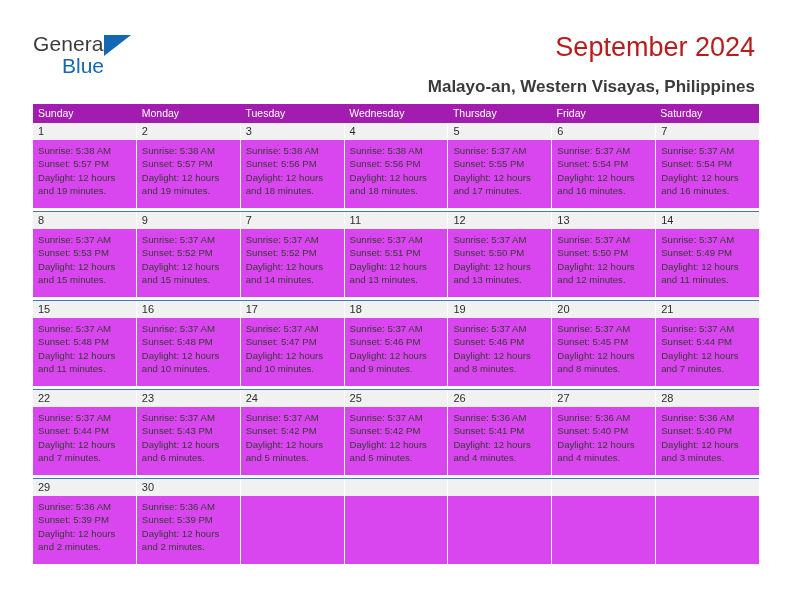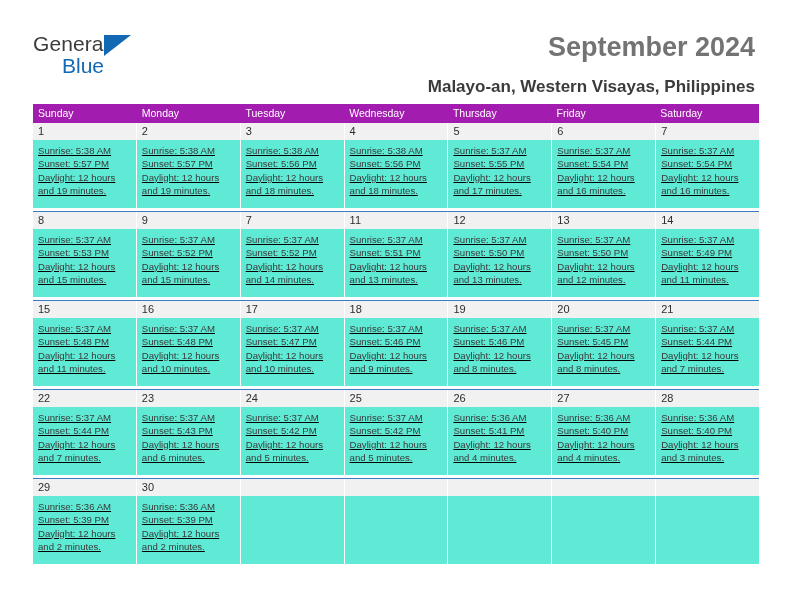--- a/index.html
+++ b/index.html
@@ -56,24 +56,24 @@
     color: #1268b3;
     line-height: 24px;
     white-space: nowrap;
   }
 
   .title {
     position: absolute;
     right: 37px;
     top: 32px;
     font-size: 27px;
-    color: #737373;
+    color: #b91c1c;
     text-align: right;
     white-space: nowrap;
-    font-weight: bold;
+    font-weight: normal;
     margin: 0;
   }
   .subtitle {
     position: absolute;
     right: 37px;
     top: 77px;
     font-size: 17px;
     color: #3b3b3b;
     text-align: right;
     white-space: nowrap;
@@ -125,22 +125,21 @@
     border-right: 1px solid #ffffff;
     white-space: nowrap;
     overflow: hidden;
   }
   .numcell:last-child { border-right: none; }
 
   .inforow {
     display: flex;
     width: 726px;
     height: 68px;
-    background: #5eead4;
-    text-decoration: underline;
+    background: #d946ef;
   }
   .infocell {
     flex: 1 1 0;
     padding: 4px 4px 0 5px;
     border-right: 1px solid #ffffff;
     overflow: hidden;
   }
   .infocell:last-child { border-right: none; }
   .infoline {
     font-size: 9.6px;

